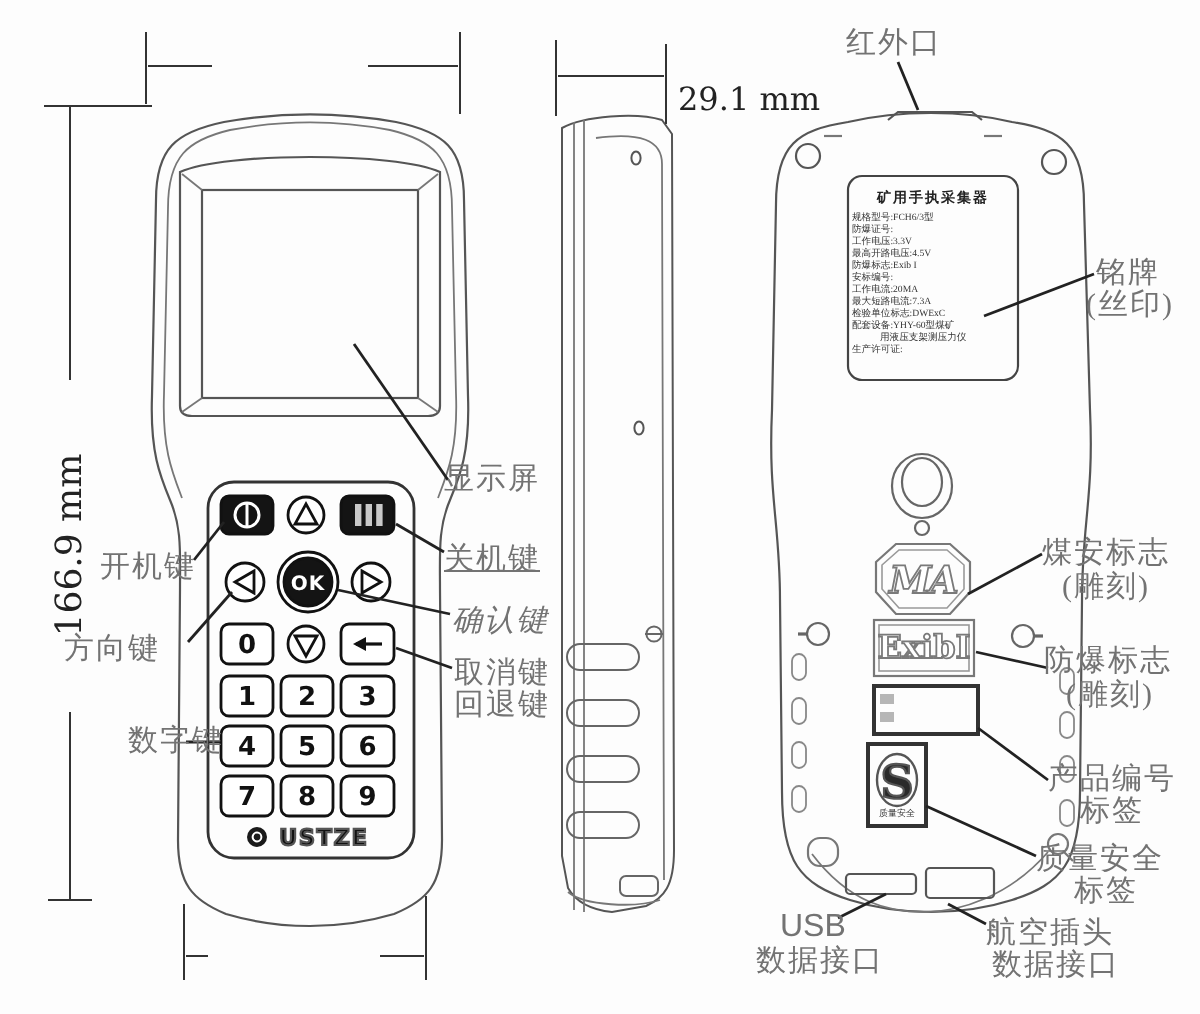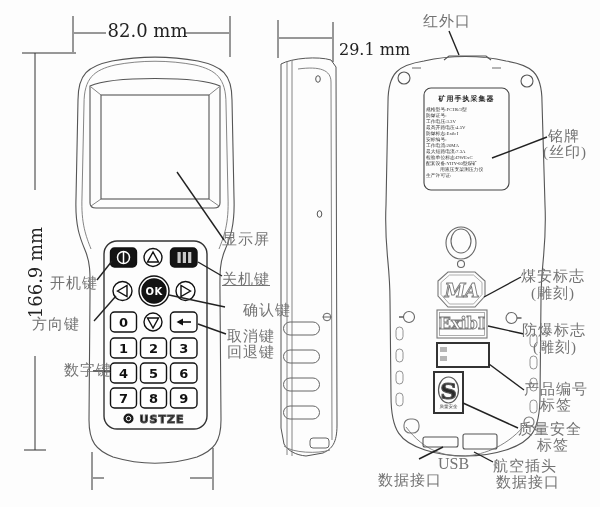--- a/index.html
+++ b/index.html
@@ -1,21 +1,21 @@
 <!DOCTYPE html>
 <html><head>
 <meta charset="utf-8">
 <style>
   html,body{margin:0;padding:0;background:#fff;}
   #fig{position:relative;width:600px;height:507px;background:#fdfdfd;overflow:hidden;
        font-family:"Liberation Serif","DejaVu Serif",serif;}
   svg{position:absolute;left:0;top:0;}
   .cn{position:absolute;font-family:"Liberation Serif","DejaVu Serif",serif;
       font-size:15px;color:#737373;white-space:nowrap;letter-spacing:1px;}
-  .lat{font-family:Liberation Serif, serif;letter-spacing:0;margin-left:48px;}
+  .lat{font-family:Liberation Sans, sans-serif;letter-spacing:0;}
   .dim{position:absolute;font-family:"DejaVu Serif","Liberation Serif",serif;
        font-size:18px;color:#222;white-space:nowrap;}
   .dim-small{font-size:16px;}
   .dim-center{text-align:center;}
   .dim-rot{left:-30px;top:262px;width:130px;text-align:center;
            transform:rotate(-90deg);}
   
   .np{position:absolute;left:426px;top:94px;width:81px;color:#333;}
   .np-title{font-size:7px;font-weight:bold;text-align:center;color:#222;
             margin-bottom:3px;letter-spacing:1px;}
@@ -247,29 +247,28 @@
         <line x1="213" y1="448" x2="213" y2="490"></line>
     <line x1="93" y1="478" x2="104" y2="478"></line>
         <line x1="190" y1="478" x2="212" y2="478"></line>
 
     <line x1="278" y1="20" x2="278" y2="58"></line>
         <line x1="333" y1="22" x2="333" y2="62"></line>
     <line x1="279" y1="38" x2="332" y2="38"></line>
   </g>
 </svg>
 
-<div class="dim dim-center" style="left:100px;top:20px;width:95px;">82.0 mm</div>
 <div class="dim dim-rot">166.9 mm</div>
 <div class="dim dim-small" style="left:339px;top:28px;margin-top:12px;">29.1 mm</div>
 
 <div class="cn" style="left:222px;top:230px;">显示屏</div>
 <div class="cn" style="left:50px;top:274px;">开机键</div>
 <div class="cn" style="left:222px;top:270px;text-decoration:underline;">关机键</div>
 <div class="cn" style="left:32px;top:315px;">方向键</div>
-<div class="cn" style="left:243px;top:301px;">确认键</div>
+<div class="cn" style="left:226px;top:301px;font-style:italic;">确认键</div>
 <div class="cn" style="left:227px;top:327px;">取消键</div>
 <div class="cn" style="left:227px;top:343px;font-family:Liberation Serif, serif;">回退键</div>
 <div class="cn" style="left:36px;top:361px;margin-left:28px;">数字键</div>
 
 <div class="cn" style="left:423px;top:12px;">红外口</div>
 <div class="cn" style="left:548px;top:127px;">铭牌</div>
 <div class="cn" style="left:543px;top:143px;">(丝印)</div>
 <div class="cn" style="left:521px;top:267px;">煤安标志</div>
 <div class="cn" style="left:531px;top:284px;">(雕刻)</div>
 <div class="cn" style="left:522px;top:321px;">防爆标志</div>

